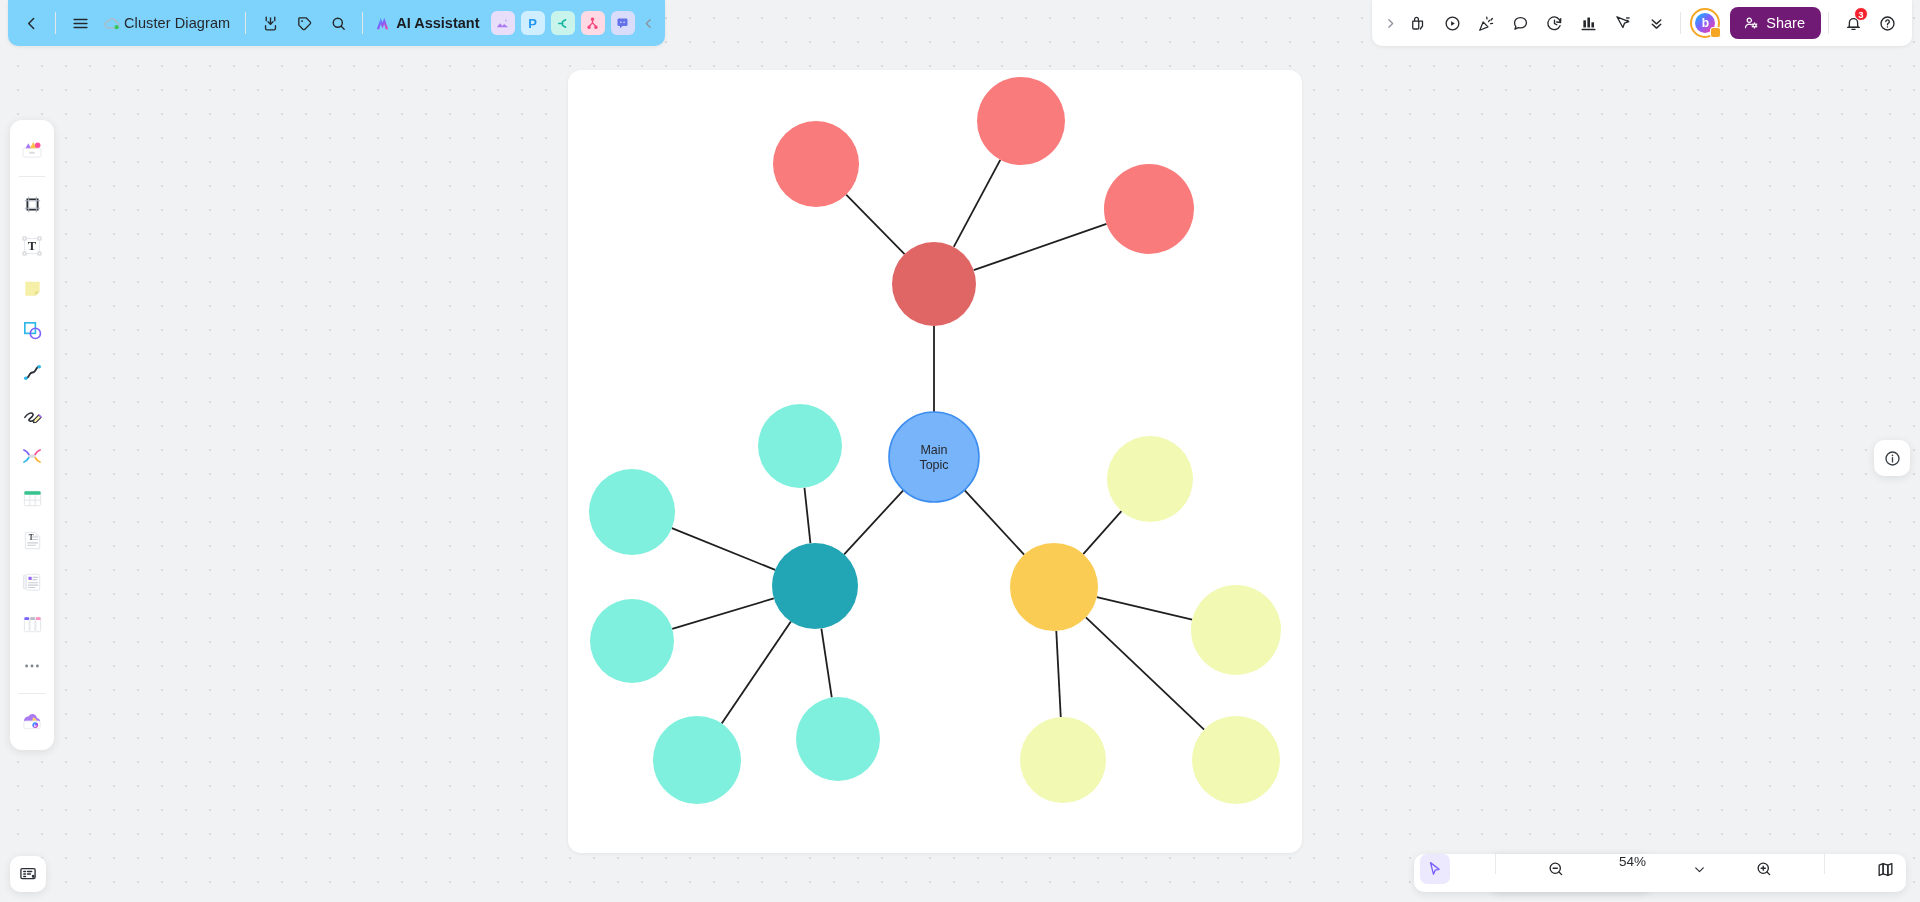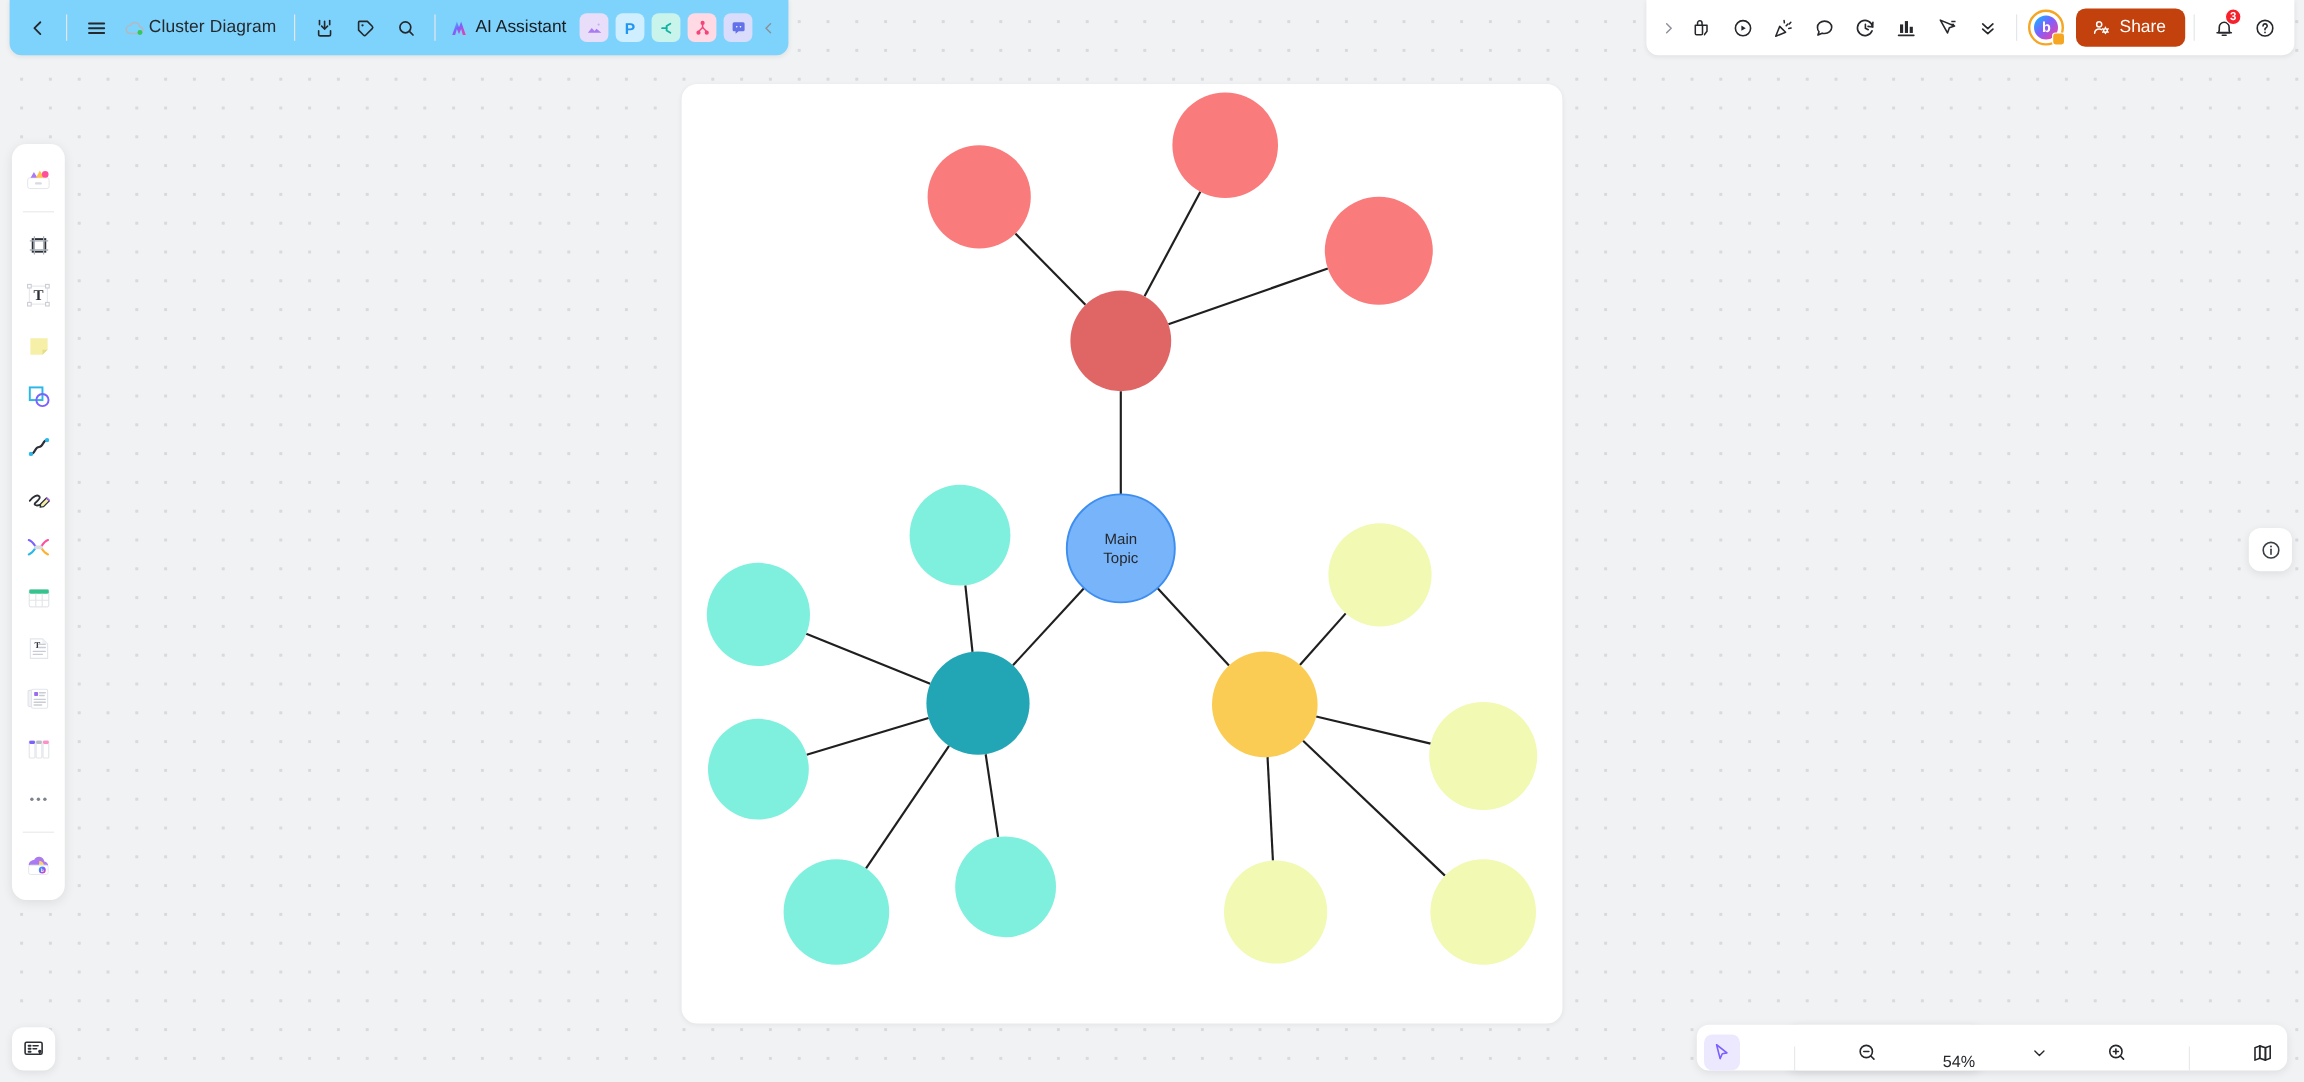--- a/index.html
+++ b/index.html
@@ -52,32 +52,32 @@
     border-radius: 7px; cursor: pointer; color: #26282c; flex: none;
   }
   .tb-sep { width: 1px; height: 22px; background: #e4e6ea; margin: 0 7px; flex: none; }
   .doc-title {
     font-size: 14.5px; color: #26282c; white-space: nowrap;
     padding: 0 8px 0 2px; cursor: text; letter-spacing: .1px;
   }
   .cloud-wrap { display: flex; align-items: center; gap: 5px; padding-left: 6px; }
   .ai-assistant {
     display: flex; align-items: center; gap: 5px; cursor: pointer;
-    padding: 0 8px 0 4px; font-size: 14.5px; color: #1a1c20; font-weight: 400;
+    padding: 0 8px 0 4px; font-size: 14.5px; color: #1a1c20; font-weight: 700;
     white-space: nowrap;
   }
   .app-icon {
     width: 24px; height: 24px; border-radius: 6px; margin: 0 3px;
     display: flex; align-items: center; justify-content: center; cursor: pointer; flex: none;
   }
   .chev-sm { padding: 0 4px; color: #8b9099; cursor: pointer; display:flex; align-items:center; }
 
   .share-btn {
     display: flex; align-items: center; gap: 7px;
-    background: #c2410c; color: #fff; border: none; border-radius: 8px;
+    background: #701a75; color: #fff; border: none; border-radius: 8px;
     height: 32px; padding: 0 16px 0 13px; font-size: 14.5px; font-weight: 500;
     cursor: pointer; font-family: "Liberation Sans", sans-serif; margin-left: 4px;
   }
   .avatar {
     width: 30px; height: 30px; border-radius: 50%;
     border: 2px solid #f5a623; position: relative; cursor: pointer;
     display: flex; align-items: center; justify-content: center;
     background: #fff; margin: 0 6px 0 2px; flex: none;
   }
   .avatar .b-logo {
@@ -127,21 +127,21 @@
     width: 36px; height: 36px; border-radius: 10px; background: #fff;
     box-shadow: 0 2px 8px rgba(0,0,0,.09);
     display: flex; align-items: center; justify-content: center; cursor: pointer;
   }
 
   
   .undo-group, .zoom-group {
     position: absolute; bottom: 10px; height: 38px;
     background: #fff; border-radius: 10px;
     box-shadow: 0 2px 8px rgba(0,0,0,.09);
-    display: flex; align-items: flex-end; padding: 0 6px; gap: 40px;
+    display: flex; align-items: flex-start; padding: 0 6px; gap: 40px;
   }
   .undo-group { right: 268px; }
   .zoom-group { right: 14px; }
   .sm-btn {
     width: 30px; height: 30px; border-radius: 7px; cursor: pointer;
     display: flex; align-items: center; justify-content: center; color: #26282c;
   }
   .sm-btn.disabled { color: #c3c7cd; cursor: default; }
   .sm-btn.active { background: #ece9ff; color: #7b61ff; }
   .zoom-level {

